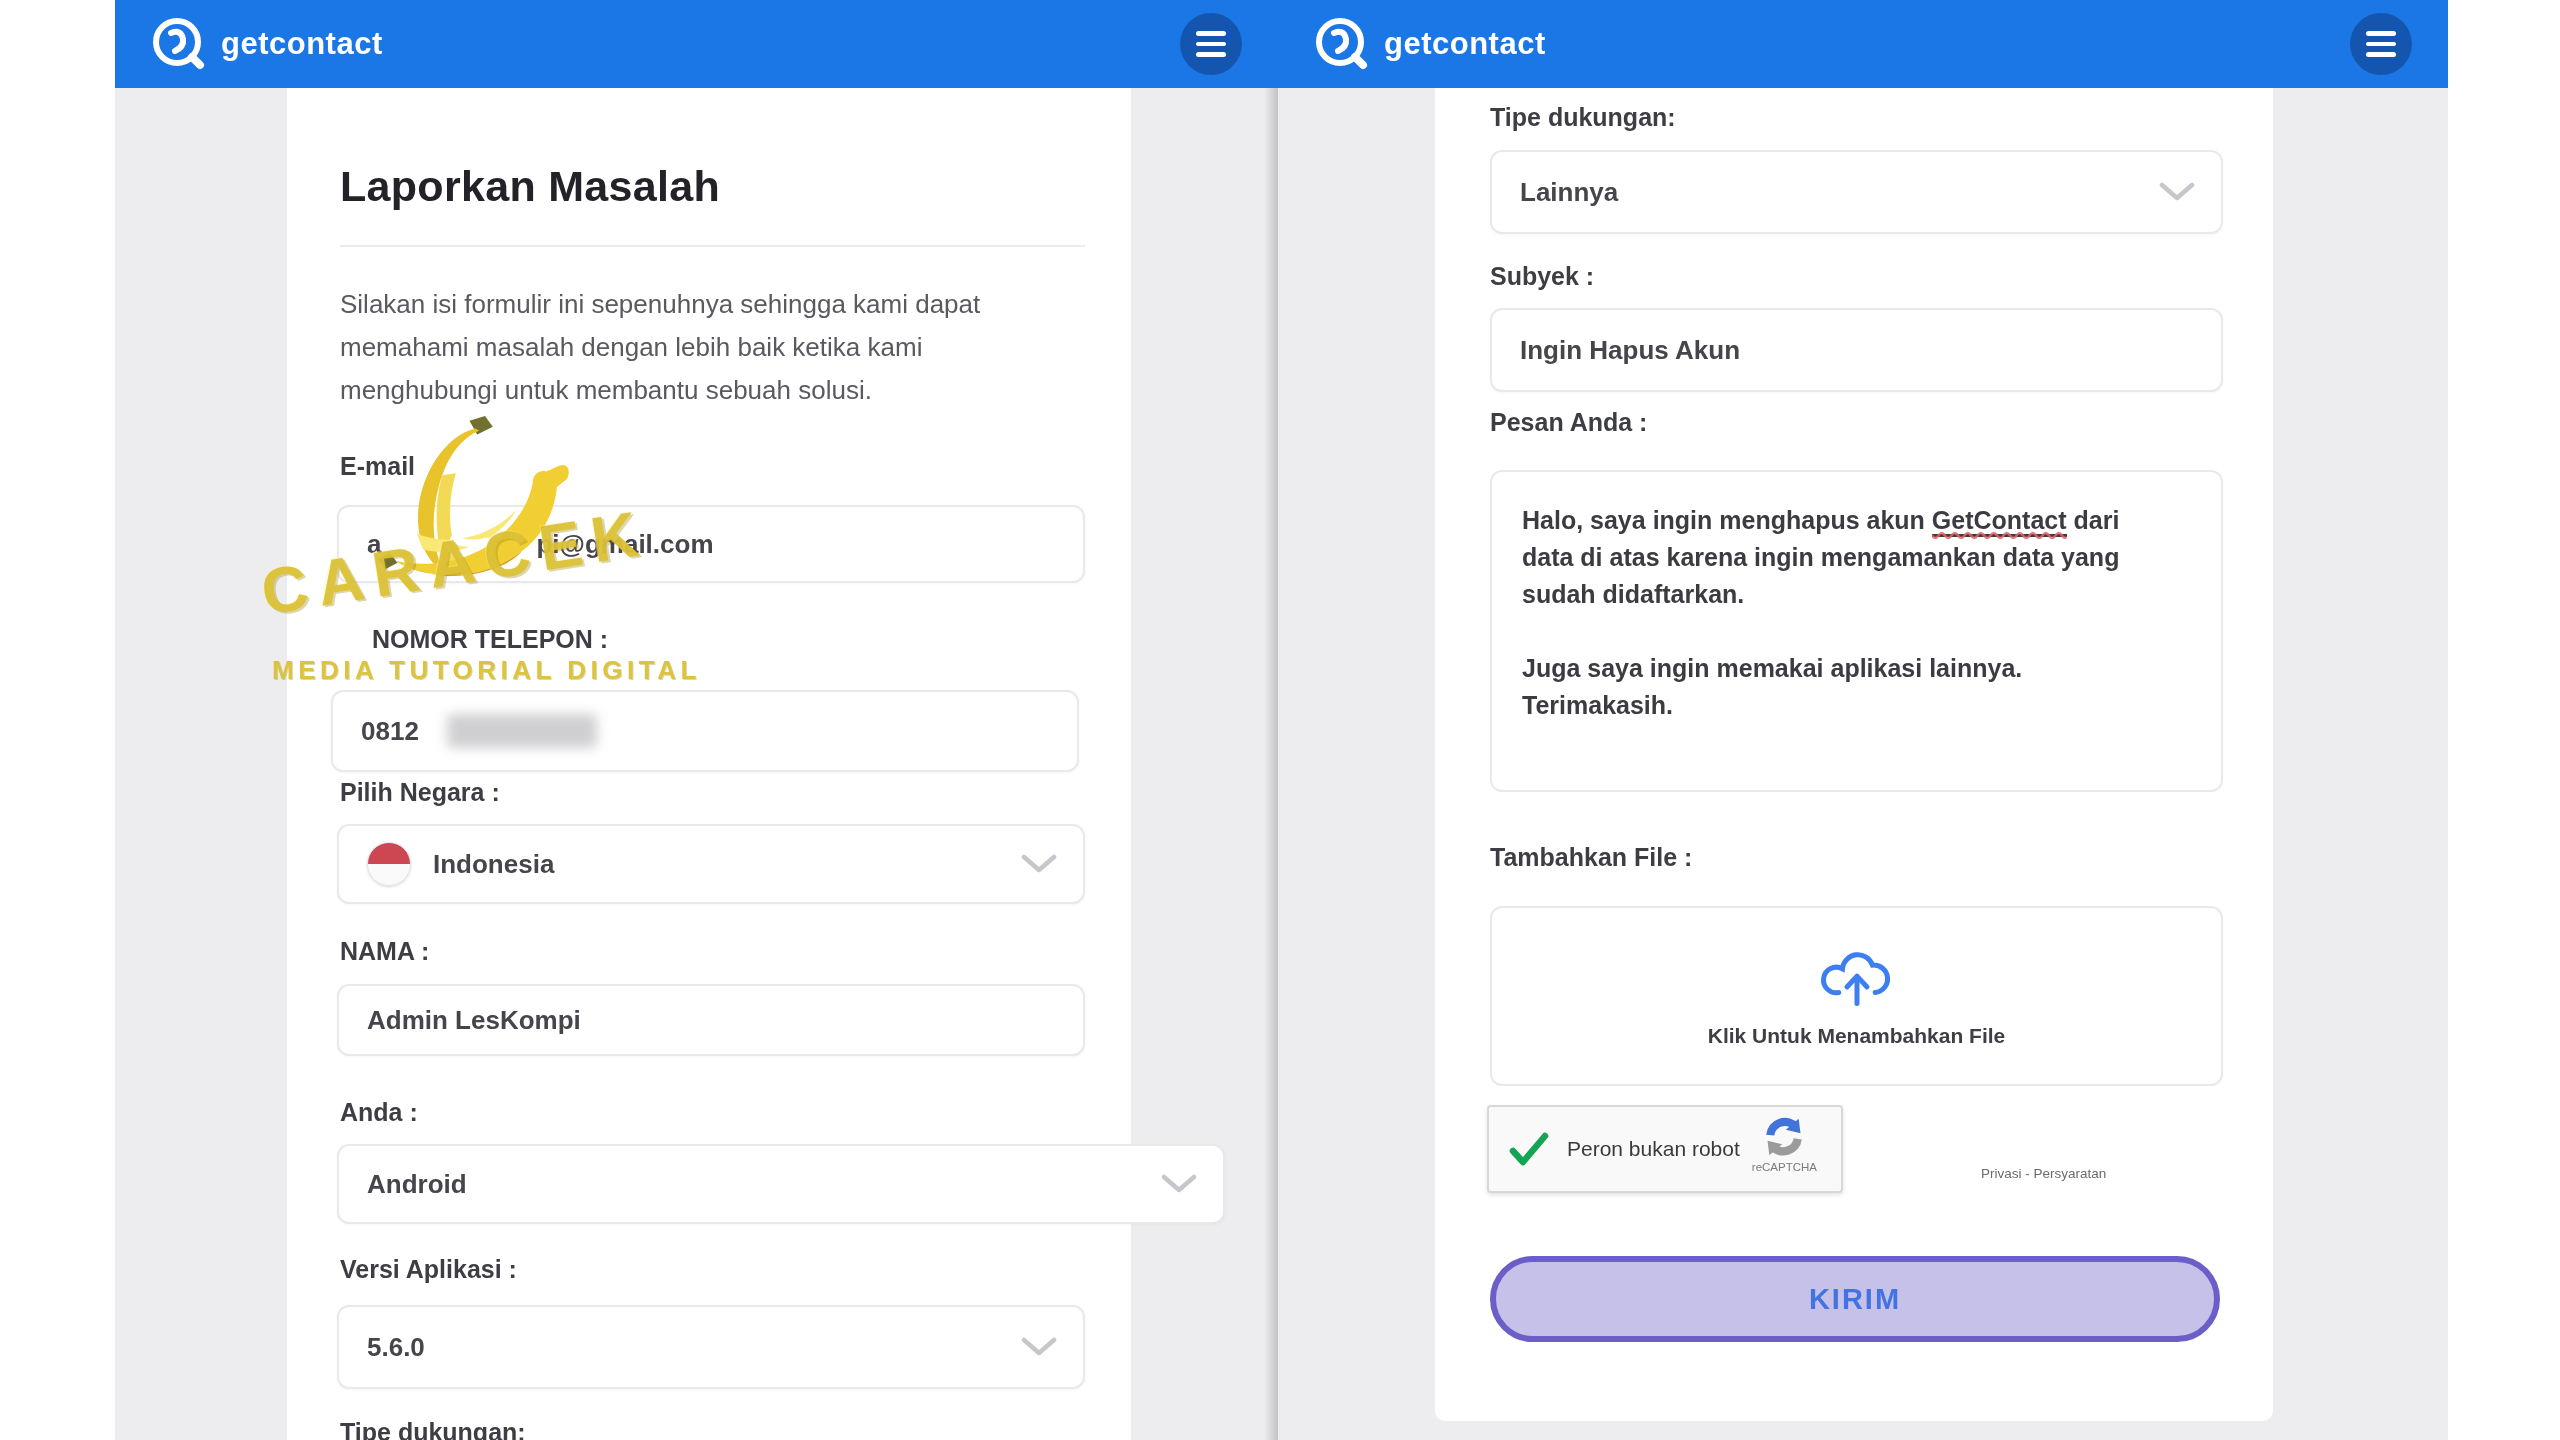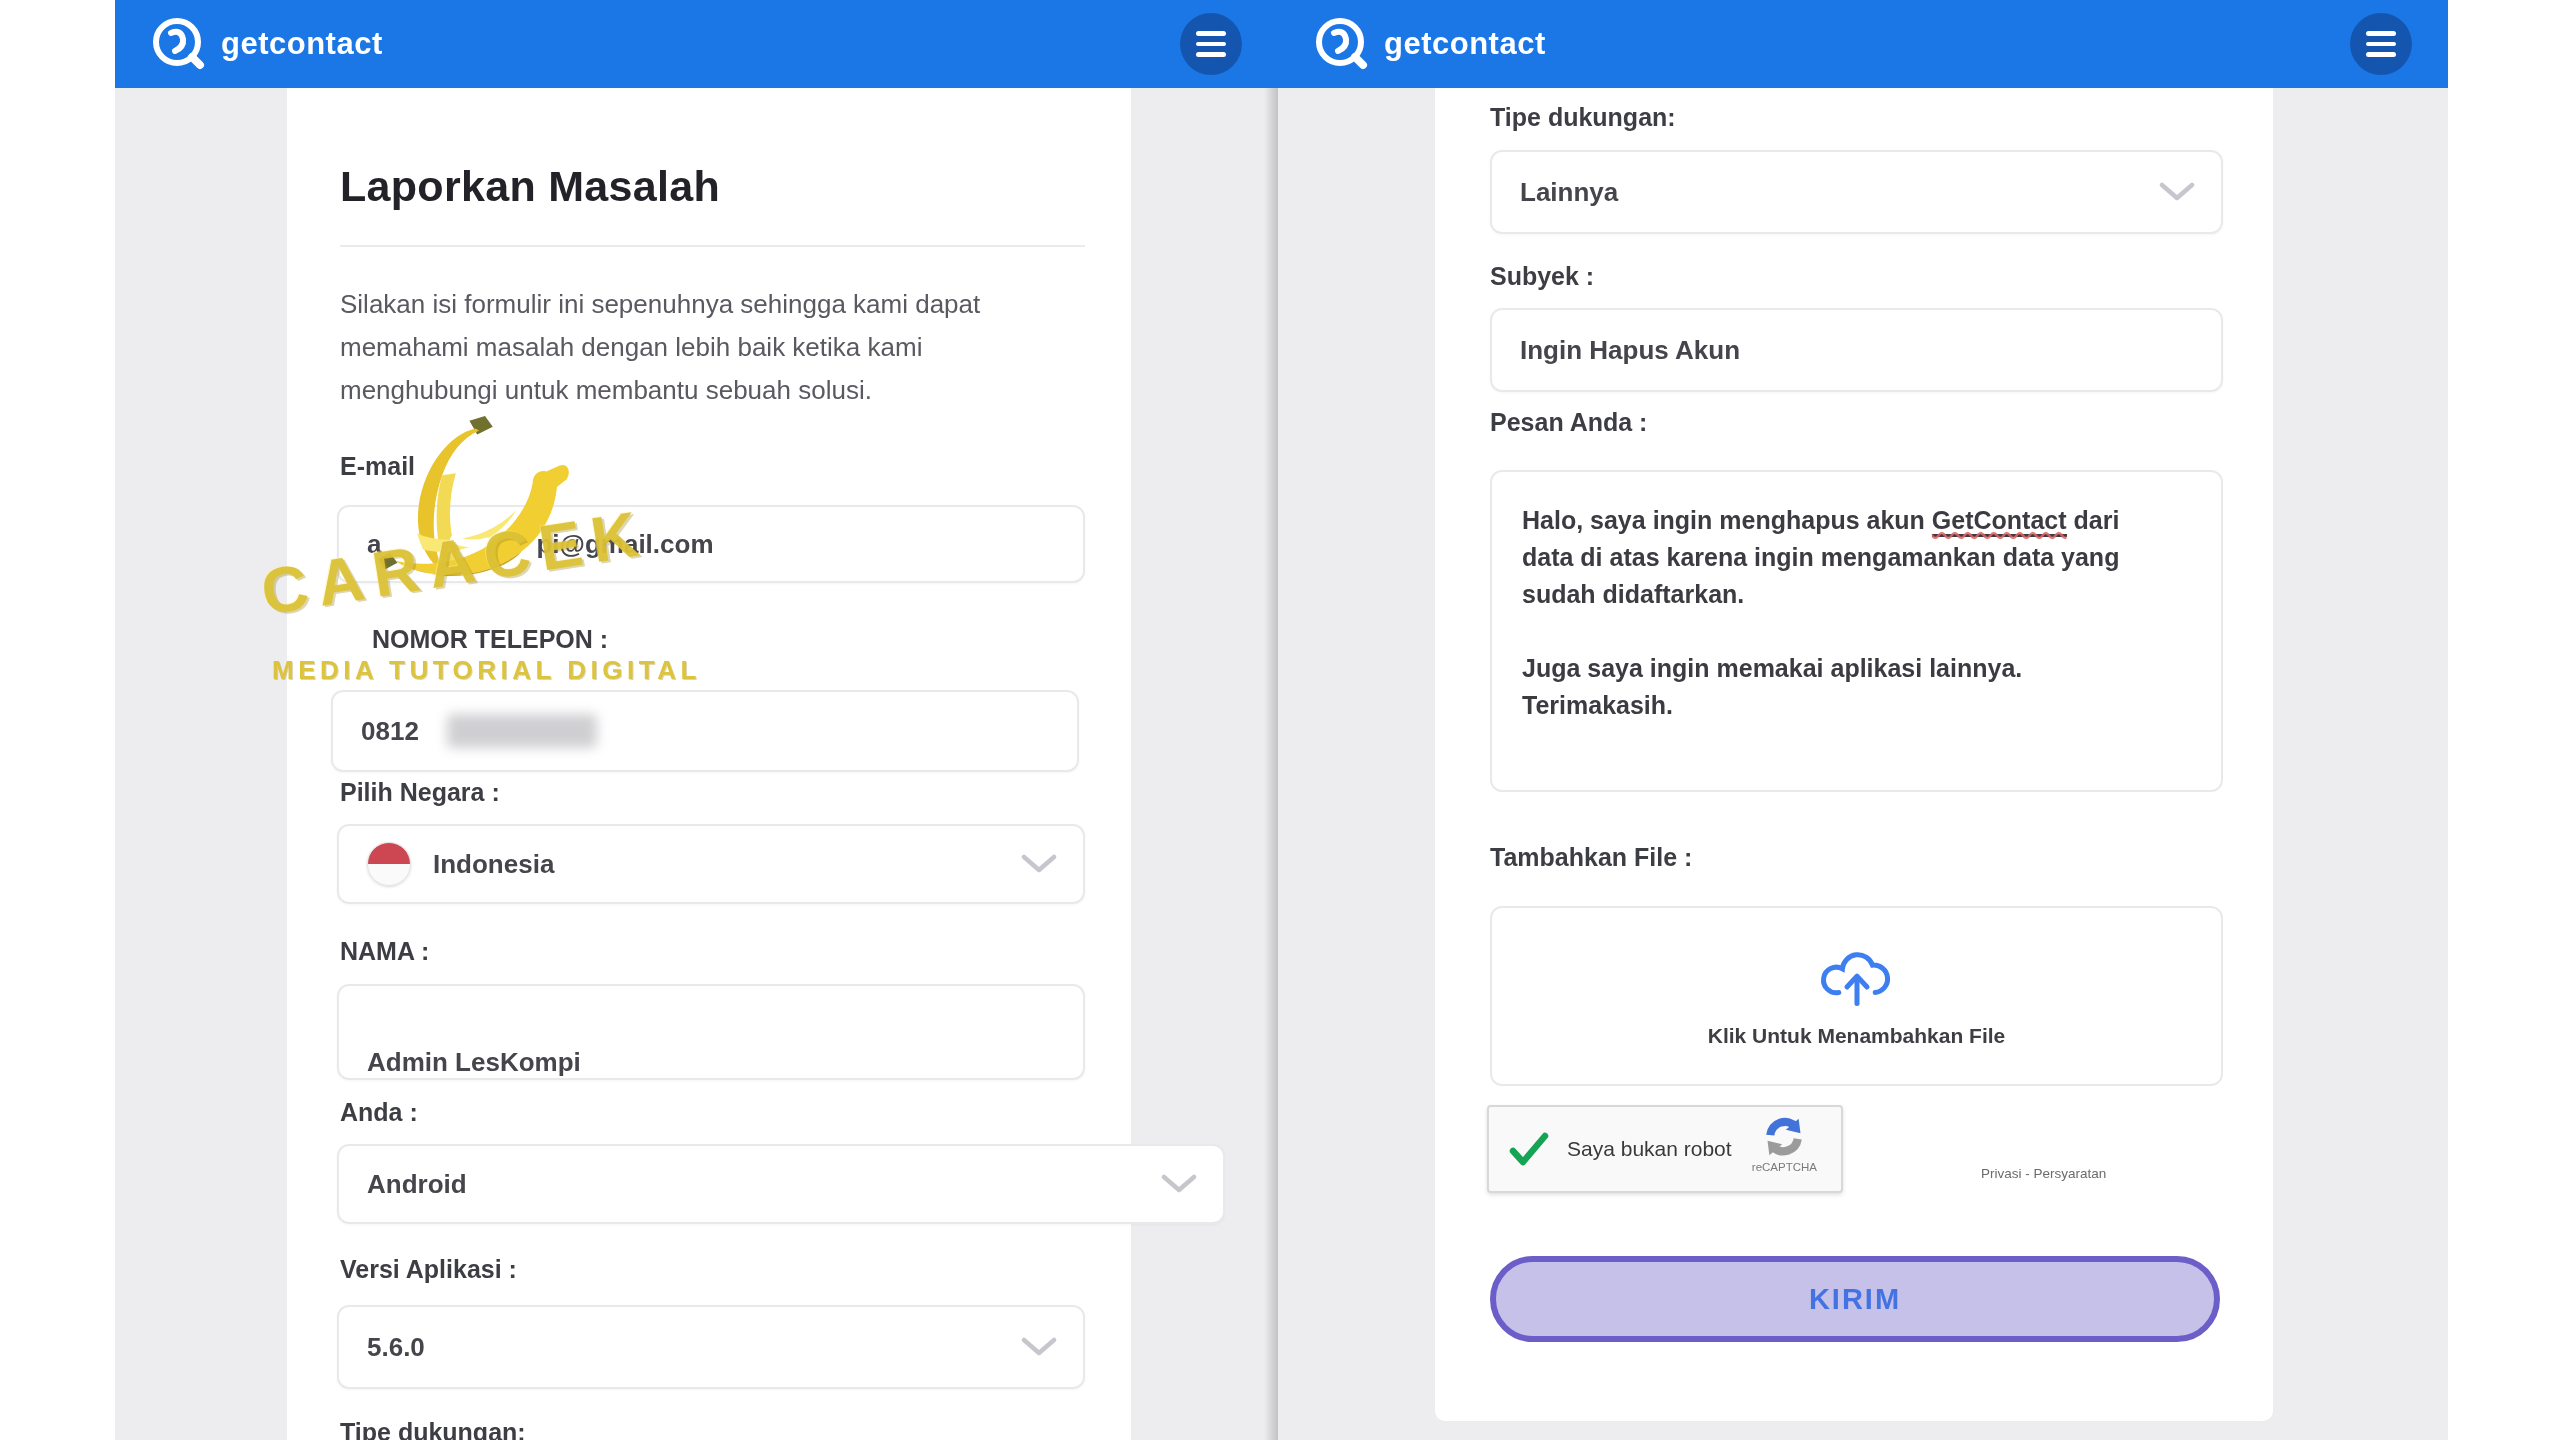--- a/index.html
+++ b/index.html
@@ -121,21 +121,21 @@
       <span class="flag"></span>
       <span>Indonesia</span>
       <span class="chev">
         <svg width="36" height="20" viewBox="0 0 36 20">
             <polyline points="3,3 18,16 33,3" fill="none" stroke="#c6c6cc" stroke-width="4.5" stroke-linecap="round" stroke-linejoin="round"></polyline>
           </svg>
       </span>
     </div>
 
     <div class="abs field-label" style="left:53px;top:849px;">NAMA :</div>
-    <div class="abs input" style="left:50px;top:896px;width:748px;height:96px;align-items:flex-end;">
+    <div class="abs input" style="left:50px;top:896px;width:748px;height:72px;">
       <span>Admin LesKompi</span>
     </div>
 
     <div class="abs field-label" style="left:53px;top:1010px;">Anda :</div>
     <div class="abs input" style="left:50px;top:1056px;width:888px;height:80px;">
       <span>Android</span>
       <span class="chev">
         <svg width="36" height="20" viewBox="0 0 36 20">
             <polyline points="3,3 18,16 33,3" fill="none" stroke="#c6c6cc" stroke-width="4.5" stroke-linecap="round" stroke-linejoin="round"></polyline>
           </svg>
@@ -208,21 +208,21 @@
         <line x1="45" y1="64" x2="45" y2="36" stroke="#3d7ff0" stroke-width="5.5" stroke-linecap="round"></line>
         <polyline points="34,46 45,34 56,46" fill="none" stroke="#3d7ff0" stroke-width="5.5" stroke-linecap="round" stroke-linejoin="round"></polyline>
       </svg>
       <div class="dz-cta">Klik Untuk Menambahkan File</div>
     </div>
 
     <div class="abs recaptcha" style="left:52px;top:1017px;width:356px;height:88px;">
       <svg width="40" height="36" viewBox="0 0 40 36">
         <polyline points="4,20 14,31 36,5" fill="none" stroke="#14a454" stroke-width="6.5" stroke-linecap="round" stroke-linejoin="round"></polyline>
       </svg>
-      <span class="rc-label">Saya bukan robot</span>
+      <span class="rc-label">Peron bukan robot</span>
       <span class="rc-logo">
         <svg width="44" height="44" viewBox="0 0 48 48">
           <path d="M9 22 A16 16 0 0 1 37 13" fill="none" stroke="#4273d8" stroke-width="9"></path>
           <polygon points="40,4 42,20 26,16" fill="#4273d8"></polygon>
           <path d="M39 26 A16 16 0 0 1 12 35" fill="none" stroke="#9b9b9b" stroke-width="9"></path>
           <polygon points="8,44 6,28 22,32" fill="#9b9b9b"></polygon>
         </svg>
         <span class="rc-brand">reCAPTCHA</span>
       </span>
     </div>

